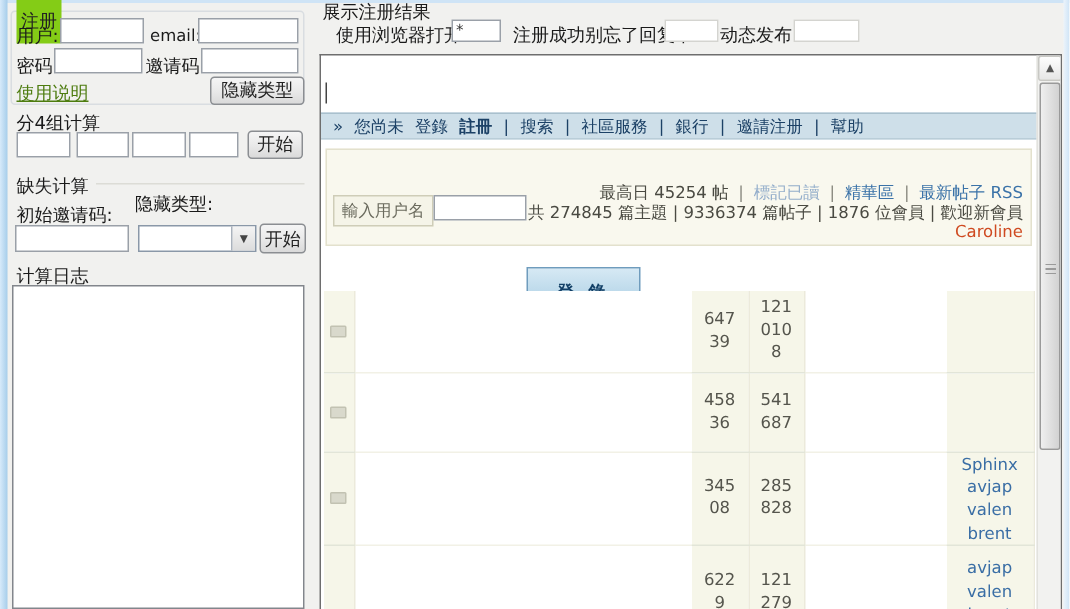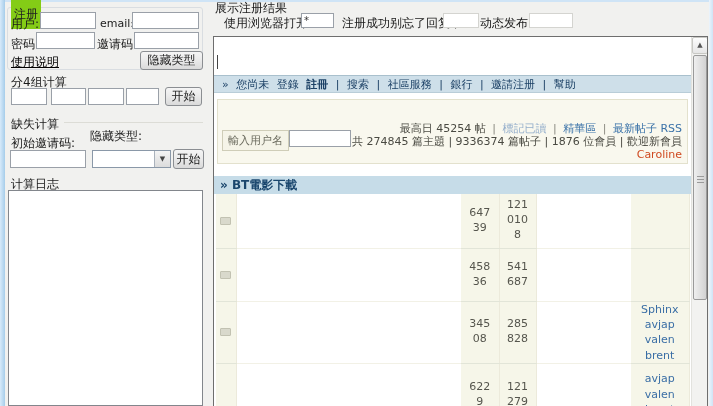--- a/index.html
+++ b/index.html
@@ -17,21 +17,21 @@
   .lbl { position:absolute; white-space:nowrap; color:#1a1a1a; font-size:12px; }
   .lbl-sm { font-size:11px; }
   .inp { position:absolute; background:#fff; border:1px solid #9aa0a8; font-size:11px;
          padding:0 2px; font-family:inherit; color:#333; }
   .inp-light { border:1px solid #d4d4d0; }
   .btn { position:absolute; background:linear-gradient(#f5f5f5,#ebebeb 45%,#dadada);
          border:1px solid #8b8e92; border-radius:3px; font-size:12px; color:#222;
          font-family:inherit; cursor:default; }
   .gb { position:absolute; border:1px solid #d9dde1; border-radius:3px; }
   .gb-label { position:absolute; background:#84cc16; padding:6px 3px; white-space:nowrap; }
-  .link { color:#000000; text-decoration:underline; cursor:pointer;font-family:Liberation Serif, serif; }
+  .link { color:#4d7c0f; text-decoration:underline; cursor:pointer;font-family:Liberation Serif, serif; }
   .sepline { position:absolute; height:1px; background:#dcdcd6; }
   .logbox { position:absolute; background:#fff; border:1px solid #82868c; }
 
   .select { position:absolute; background:#fff; border:1px solid #8a98a8; }
   .select .arrowbox { position:absolute; right:0; top:0; bottom:0; width:16px;
          background:linear-gradient(#f4f4f4,#dcdcdc); border-left:1px solid #aab2bc;
          text-align:center; font-size:7px; color:#444; line-height:16px; }
 
   
   #browser { position:absolute; left:213px; top:36px; width:495px; height:370px;
@@ -179,21 +179,20 @@
       </div>
       <div class="stat2">共 274845 篇主題 | 9336374 篇帖子 | 1876 位會員 | 歡迎新會員</div>
       <div class="newmember stat-link" style="color:#cf4a21;">Caroline</div>
       <div class="loginrow">
         <span class="userlabel">輸入用户名</span>
         <input class="logininp" style="">
         <button class="loginbtn">登 錄</button>
       </div>
     </div>
 
-    <div class="btheader">» BT電影下載</div>
 
     <table class="forumtbl">
       <colgroup>
         <col style="width:20px">
           <col style="width:225px">
           <col style="width:38px">
         <col style="width:37px">
           <col style="width:95px">
           <col style="width:58px">
       </colgroup>

